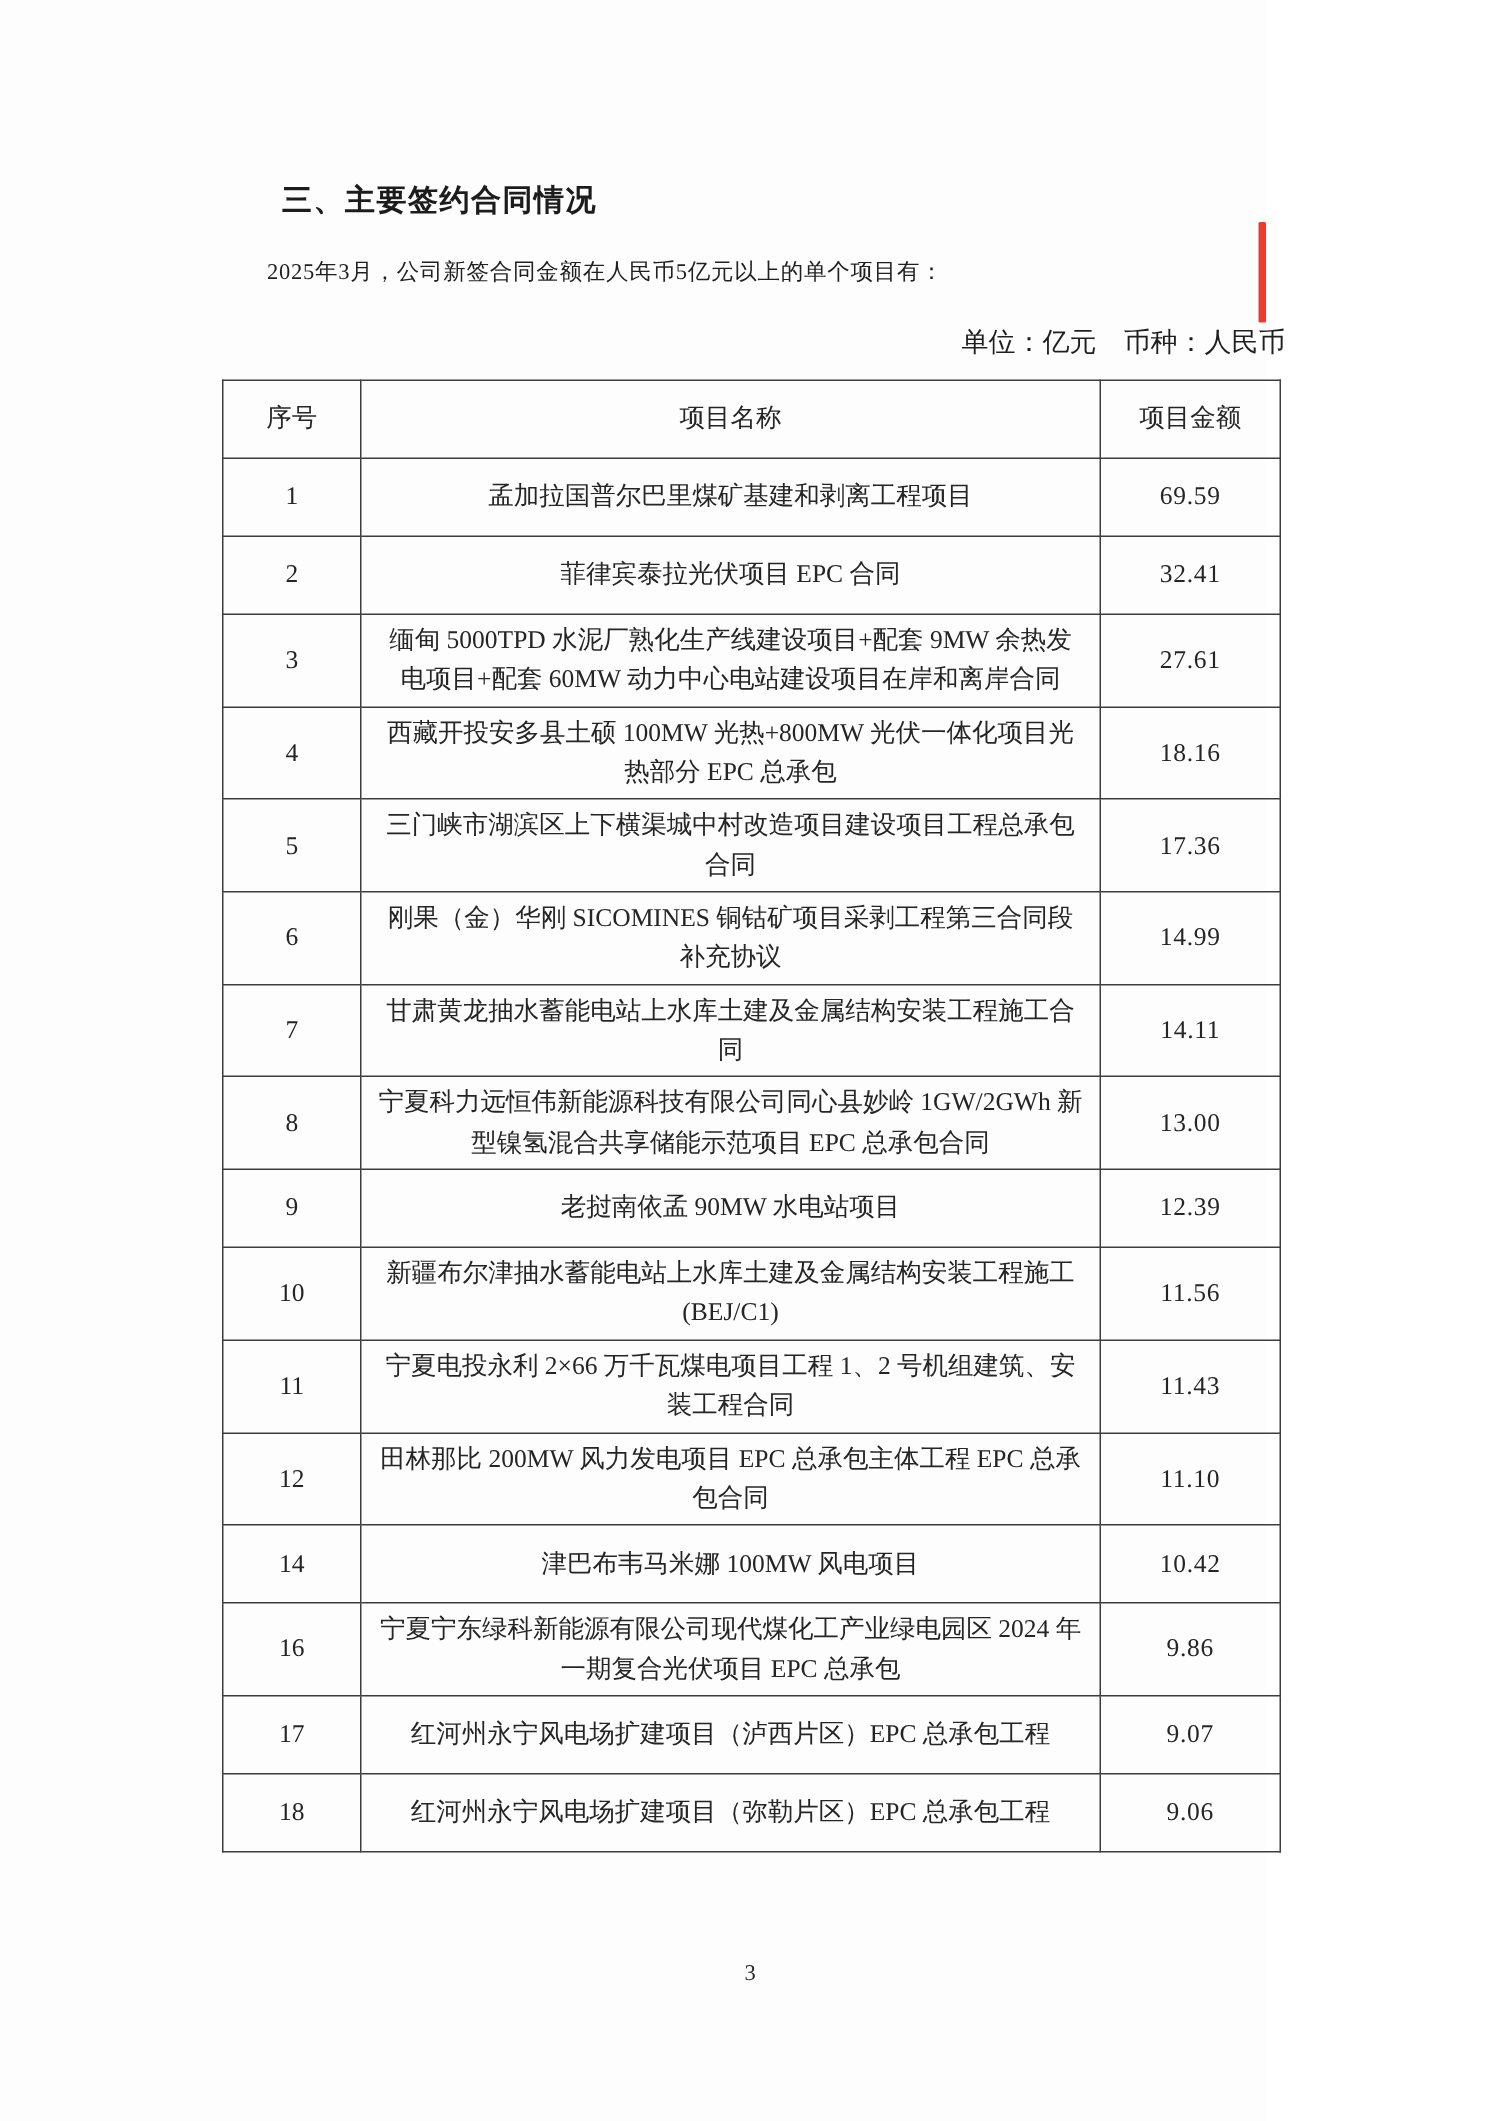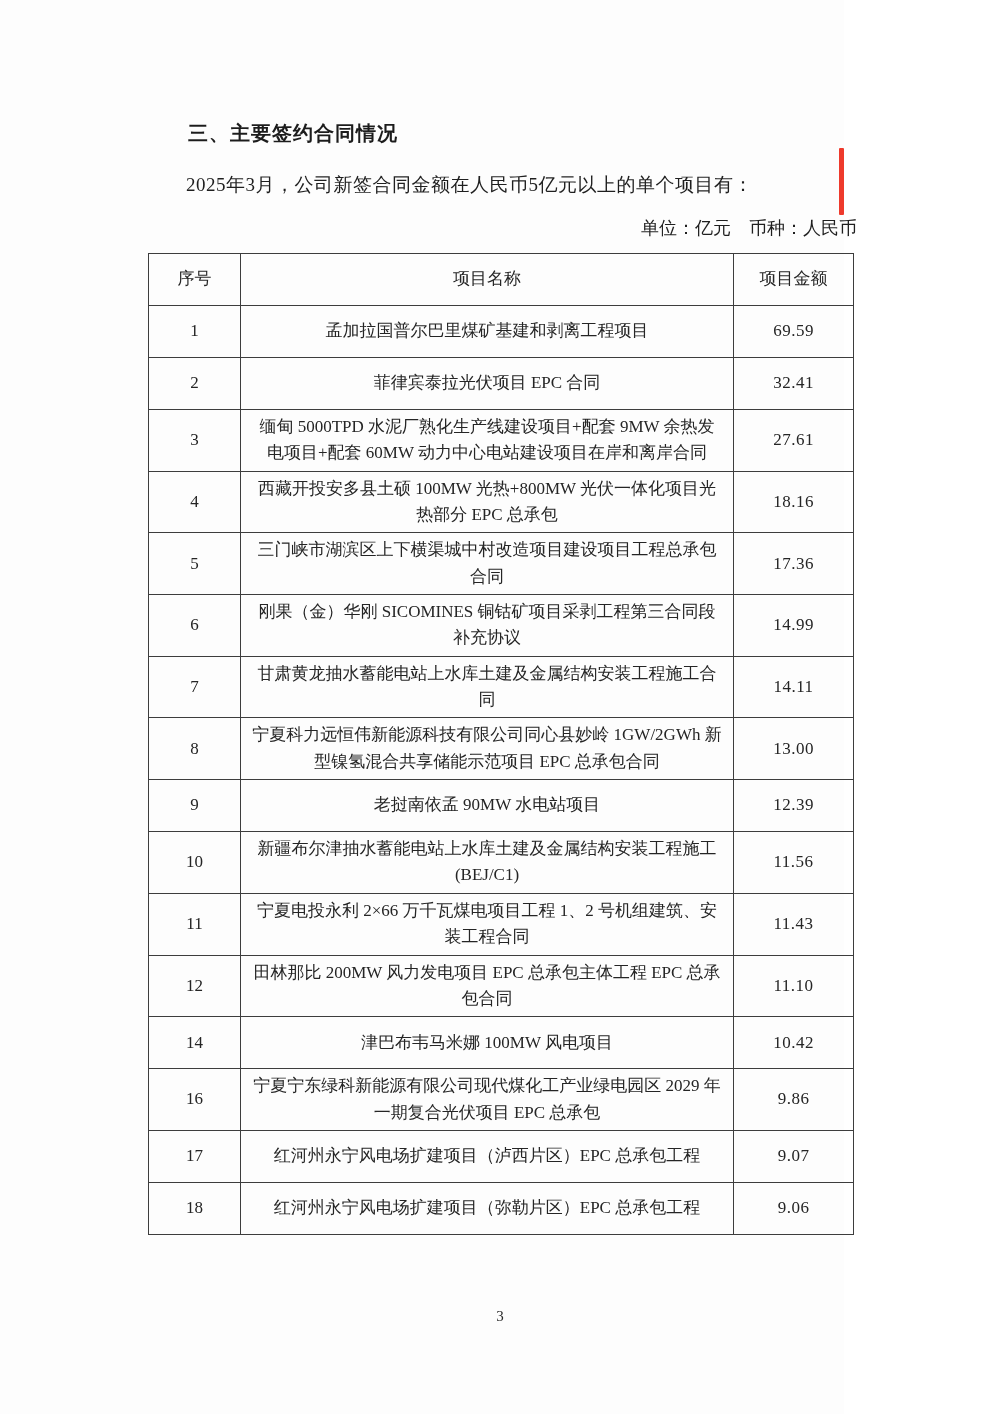--- a/index.html
+++ b/index.html
@@ -23,21 +23,21 @@
     font-weight: bold;
     font-size: 20px;
     letter-spacing: 1px;
     color: #1c1c1c;
   }
   .intro-paragraph {
     position: absolute;
     left: 148px; top: 172px;
     width: 705px;
     text-indent: 2em;
-    font-size: 19px;
+    font-size: 15px;
     letter-spacing: 0.5px;
     color: #1f1f1f;
   }
   .unit-note {
     position: absolute;
     left: 152px; top: 216px;
     width: 705px;
     text-align: right;
     font-size: 18px;
     color: #1f1f1f;
@@ -167,21 +167,21 @@
         <td>田林那比 200MW 风力发电项目 EPC 总承包主体工程 EPC 总承包合同</td>
         <td class="amount-cell">11.10</td>
       </tr>
         <tr>
         <td>14</td>
         <td>津巴布韦马米娜 100MW 风电项目</td>
         <td class="amount-cell">10.42</td>
       </tr>
         <tr>
         <td>16</td>
-        <td>宁夏宁东绿科新能源有限公司现代煤化工产业绿电园区 2029 年一期复合光伏项目 EPC 总承包</td>
+        <td>宁夏宁东绿科新能源有限公司现代煤化工产业绿电园区 2024 年一期复合光伏项目 EPC 总承包</td>
         <td class="amount-cell">9.86</td>
       </tr>
         <tr>
         <td>17</td>
         <td>红河州永宁风电场扩建项目（泸西片区）EPC 总承包工程</td>
         <td class="amount-cell">9.07</td>
       </tr>
         <tr>
         <td>18</td>
         <td>红河州永宁风电场扩建项目（弥勒片区）EPC 总承包工程</td>

